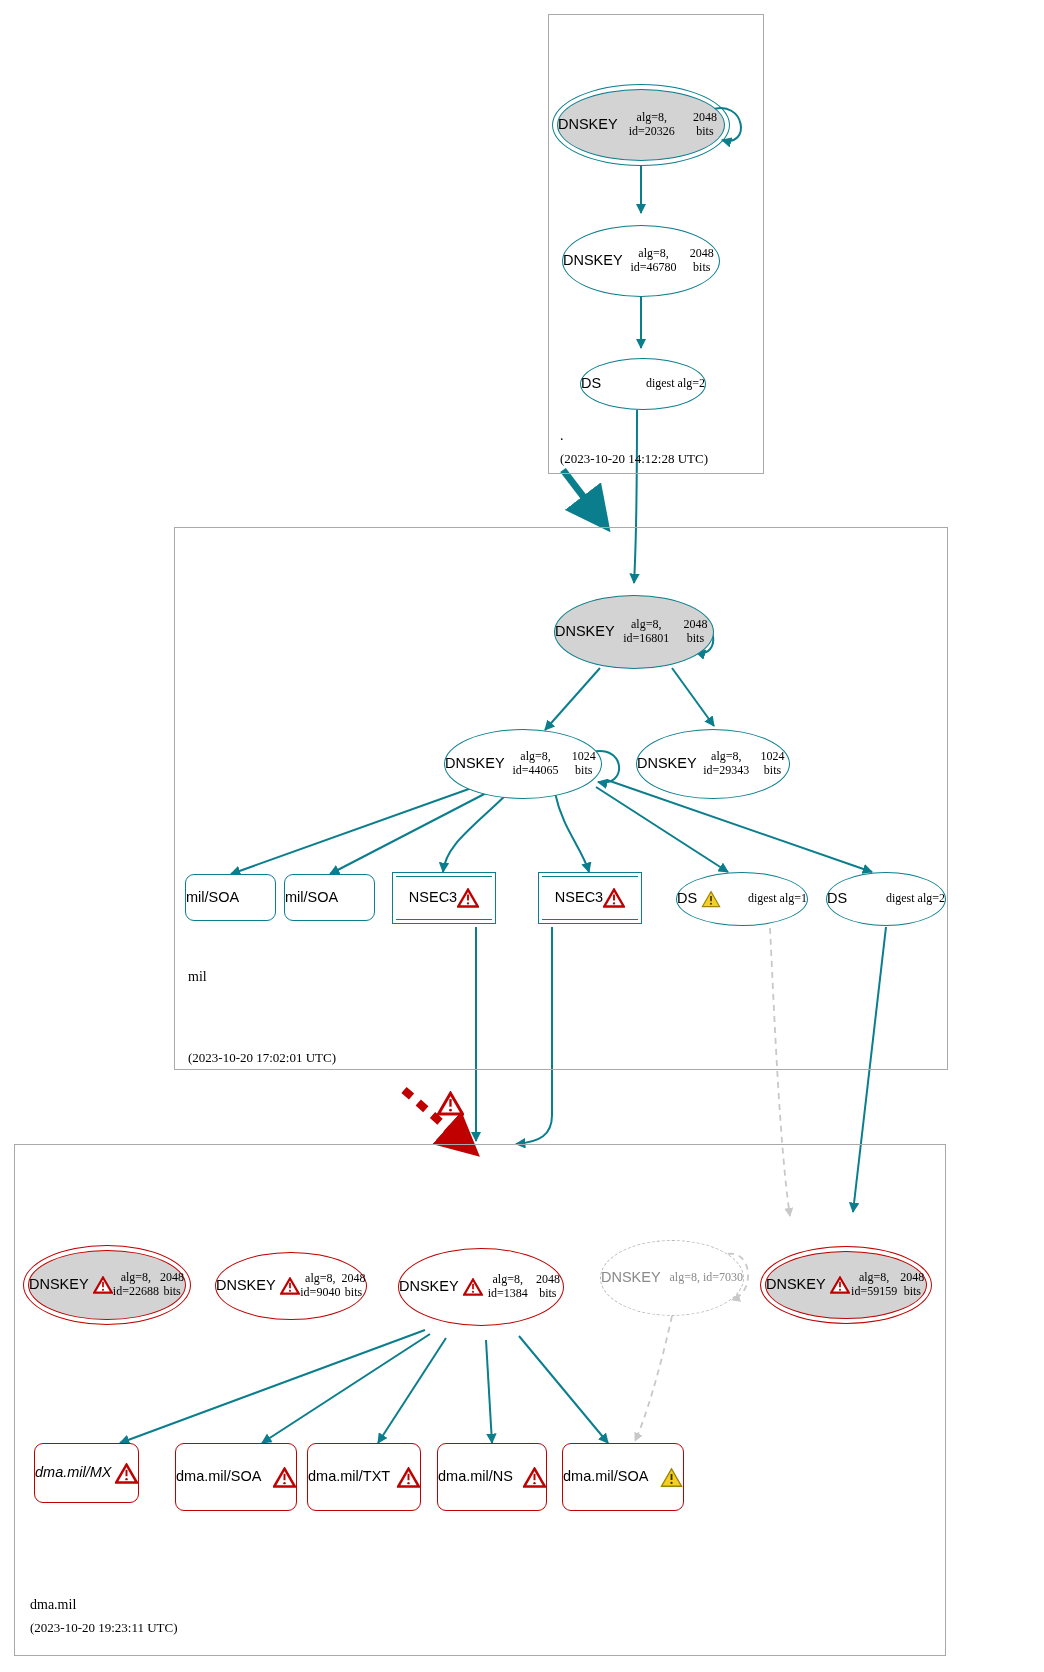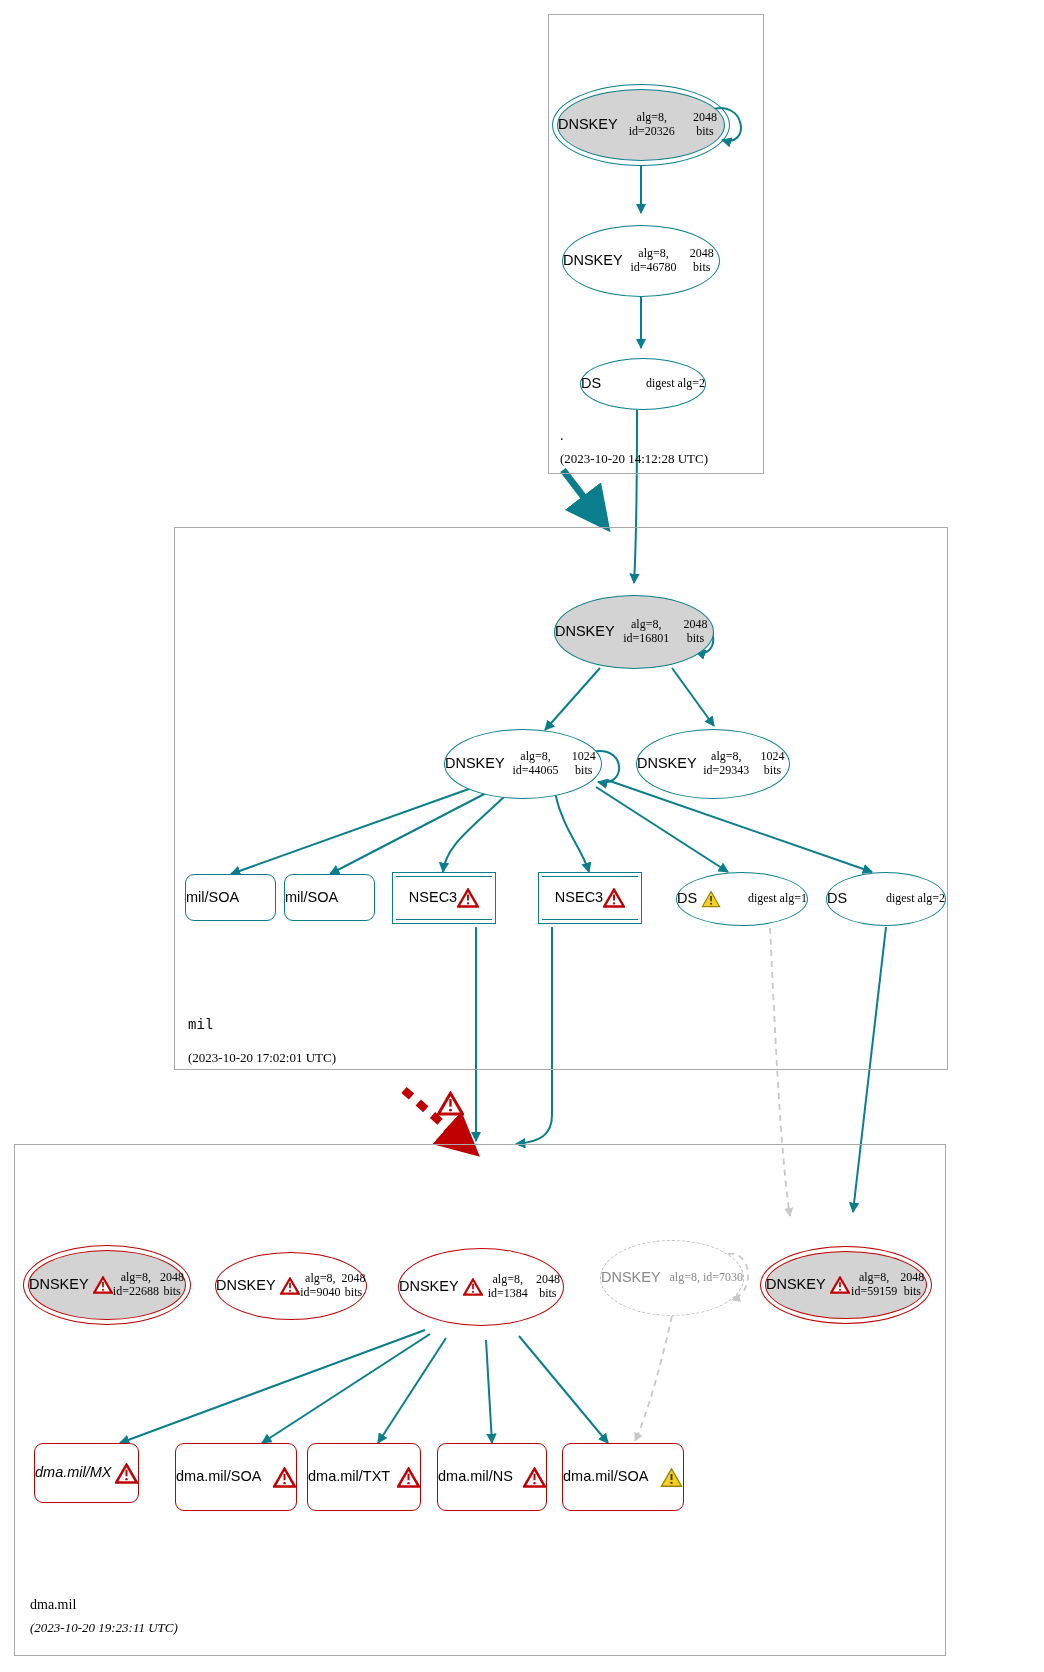--- a/index.html
+++ b/index.html
@@ -123,26 +123,26 @@
     <g fill="none">
       <path d="M404,1090 L470,1148" stroke="#c00000" stroke-width="8" stroke-dasharray="10,9" stroke-linecap="butt" marker-end="url(#ar-red)"></path>
     </g>
   </svg>
 
   <div class="zone-frame" style="left:548px;top:14px;width:216px;height:460px;"></div>
   <div class="zone-label zone-name" style="left:560px;top:428px;">.</div>
   <div class="zone-label zone-time" style="left:560px;top:451px;">(2023-10-20 14:12:28 UTC)</div>
 
   <div class="zone-frame" style="left:174px;top:527px;width:774px;height:543px;"></div>
-  <div class="zone-label zone-name" style="left:188px;top:1017px;font-family:Liberation Mono, monospace;">mil</div>
+  <div class="zone-label zone-name" style="left:188px;top:969px;">mil</div>
   <div class="zone-label zone-time" style="left:188px;top:1038px;margin-top:12px;">(2023-10-20 17:02:01 UTC)</div>
 
   <div class="zone-frame" style="left:14px;top:1144px;width:932px;height:512px;"></div>
   <div class="zone-label zone-name" style="left:30px;top:1597px;">dma.mil</div>
-  <div class="zone-label zone-time" style="left:30px;top:1620px;font-style:italic;">(2023-10-20 19:23:11 UTC)</div>
+  <div class="zone-label zone-time" style="left:30px;top:1620px;">(2023-10-20 19:23:11 UTC)</div>
 
   <div class="sep-outer" style="left:552px;top:84px;width:178px;height:82px;"></div>
   <div class="node ellipse t-secure fill-grey" style="left:557px;top:89px;width:168px;height:72px;">
     <div class="lbl1">DNSKEY</div>
     <div class="lbl2">alg=8, id=20326</div>
     <div class="lbl2">2048 bits</div>
   </div>
 
   <div class="node ellipse t-secure fill-white" style="left:562px;top:225px;width:158px;height:72px;">
     <div class="lbl1">DNSKEY</div>

